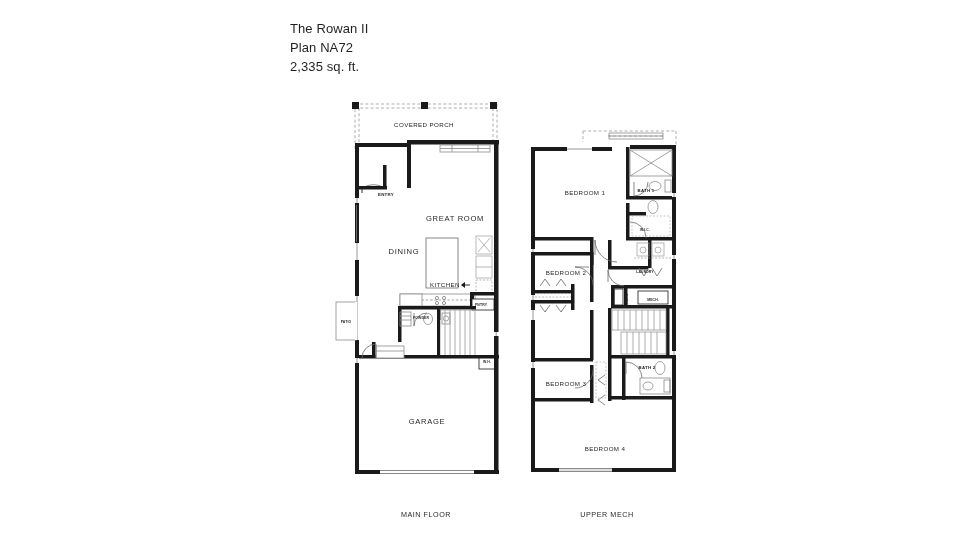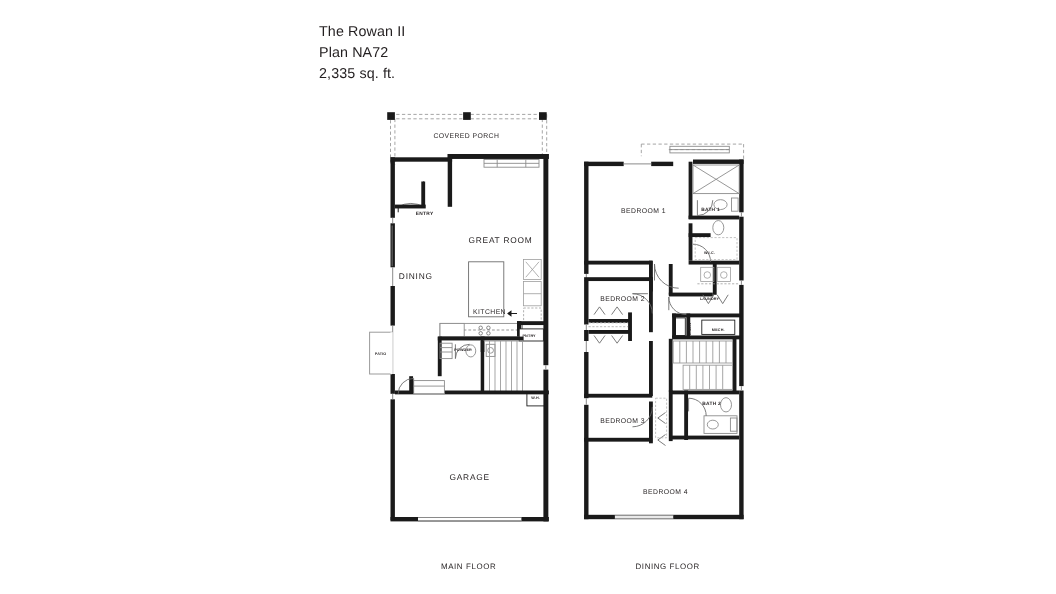--- a/index.html
+++ b/index.html
@@ -438,36 +438,36 @@
       <g stroke="#b0b0b0" stroke-width="0.7" fill="none" stroke-dasharray="2,1.5">
         <rect x="596" y="362" width="10" height="36"></rect>
       </g>
     </g>
   </svg>
 
   <div id="main-labels">
       <div class="room-label lbl-md" style="left: 424px; top: 124px;">COVERED PORCH</div>
       <div class="room-label lbl-sm" style="left: 386px; top: 194px;">ENTRY</div>
       <div class="room-label lbl-lg" style="left: 455px; top: 186px; margin-top: 32px;">GREAT ROOM</div>
-      <div class="room-label lbl-lg" style="left: 378px; top: 251px;">DINING</div>
+      <div class="room-label lbl-lg" style="left: 404px; top: 251px;">DINING</div>
       <div class="room-label lbl-md" style="left: 445px; top: 284px;">KITCHEN</div>
       <div class="room-label lbl-xs" style="left: 481px; top: 305px;">PNTRY</div>
       <div class="room-label lbl-xs" style="left: 421px; top: 318px;">POWDER</div>
       <div class="room-label lbl-xs" style="left: 346px; top: 322px;">PATIO</div>
       <div class="room-label lbl-xs" style="left: 487px; top: 362px;">W.H.</div>
-      <div class="room-label lbl-lg" style="left: 427px; top: 434px; text-align: center;">GARAGE</div>
+      <div class="room-label lbl-lg" style="left: 427px; top: 421px; text-align: center;">GARAGE</div>
     </div>
   <div id="upper-labels">
       <div class="room-label lbl-md" style="left: 585px; top: 192px;">BEDROOM 1</div>
       <div class="room-label lbl-sm" style="left: 646px; top: 190px;">BATH 1</div>
       <div class="room-label lbl-xs" style="left: 645px; top: 230px;">W.I.C.</div>
       <div class="room-label lbl-md" style="left: 566px; top: 272px;">BEDROOM 2</div>
       <div class="room-label lbl-xs" style="left: 645px; top: 272px;">LAUNDRY</div>
       <div class="room-label lbl-xs lbl-vert" style="left: 627px; top: 299px;">LINEN</div>
       <div class="room-label lbl-xs" style="left: 653px; top: 300px;">MECH.</div>
       <div class="room-label lbl-sm" style="left: 647px; top: 367px;">BATH 2</div>
       <div class="room-label lbl-md" style="left: 566px; top: 383px;">BEDROOM 3</div>
       <div class="room-label lbl-md" style="left: 605px; top: 448px;">BEDROOM 4</div>
     </div>
 
   <div class="plan-caption" id="caption-main">MAIN FLOOR</div>
-  <div class="plan-caption" id="caption-upper">DINING FLOOR</div>
+  <div class="plan-caption" id="caption-upper">UPPER MECH</div>
 </div>
 
 </body></html>

